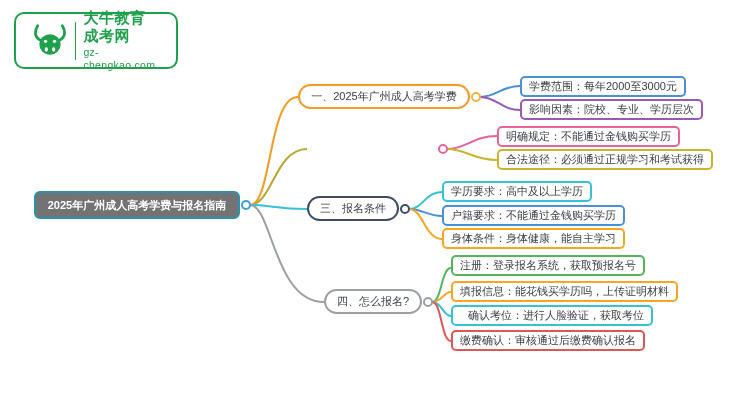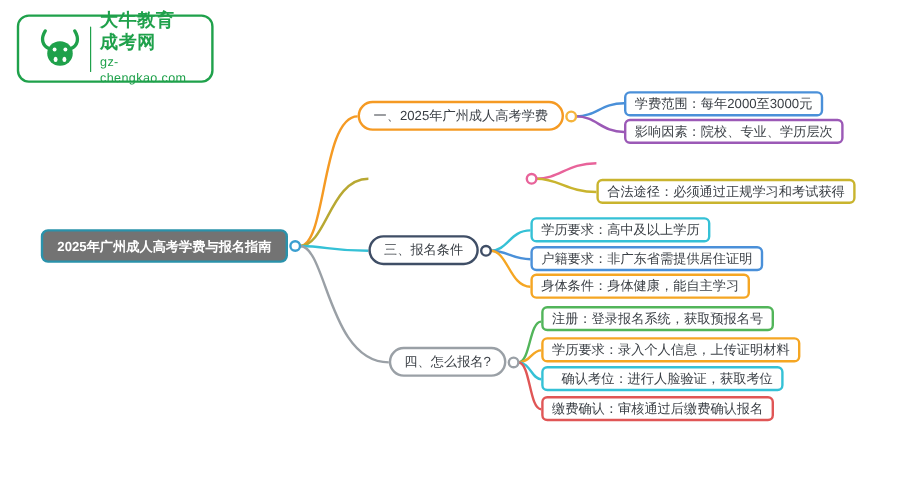--- a/index.html
+++ b/index.html
@@ -99,24 +99,25 @@
 
   <div class="node root-node" style="background-color: #737373; border-color: rgb(42, 146, 171); color: rgb(255, 255, 255);">2025年广州成人高考学费与报名指南</div>
 
   <div class="node topic t1" style="border-color: rgb(245, 154, 35);">一、2025年广州成人高考学费</div>
   <div class="node topic t3" style="border-color: rgb(63, 78, 102);">三、报名条件</div>
   <div class="node topic t4" style="border-color: rgb(154, 160, 166);">四、怎么报名?</div>
 
   <div class="node leaf l1a" style="border-color: rgb(74, 144, 217);">学费范围：每年2000至3000元</div>
   <div class="node leaf l1b" style="border-color: rgb(155, 89, 182);">影响因素：院校、专业、学历层次</div>
 
+  <div class="node leaf l2a" style="border-color: rgb(232, 99, 154);">明确规定：不能通过金钱购买学历</div>
   <div class="node leaf l2b" style="border-color: rgb(201, 180, 46);">合法途径：必须通过正规学习和考试获得</div>
 
   <div class="node leaf l3a" style="border-color: rgb(53, 193, 214);">学历要求：高中及以上学历</div>
-  <div class="node leaf l3b" style="border-color: rgb(74, 144, 217);">户籍要求：非广东省需提供居住证明</div>
+  <div class="node leaf l3b" style="border-color: rgb(74, 144, 217);">户籍要求：不能通过金钱购买学历</div>
   <div class="node leaf l3c" style="border-color: rgb(245, 166, 35);">身体条件：身体健康，能自主学习</div>
 
   <div class="node leaf l4a" style="border-color: rgb(82, 181, 90);">注册：登录报名系统，获取预报名号</div>
-  <div class="node leaf l4b" style="border-color: rgb(245, 166, 35);">学历要求：录入个人信息，上传证明材料</div>
+  <div class="node leaf l4b" style="border-color: rgb(245, 166, 35);">填报信息：能花钱买学历吗，上传证明材料</div>
   <div class="node leaf l4c" style="border-color: rgb(53, 193, 214);">确认考位：进行人脸验证，获取考位</div>
   <div class="node leaf l4d" style="border-color: rgb(224, 86, 86);">缴费确认：审核通过后缴费确认报名</div>
 
 </div>
 
 </body></html>

